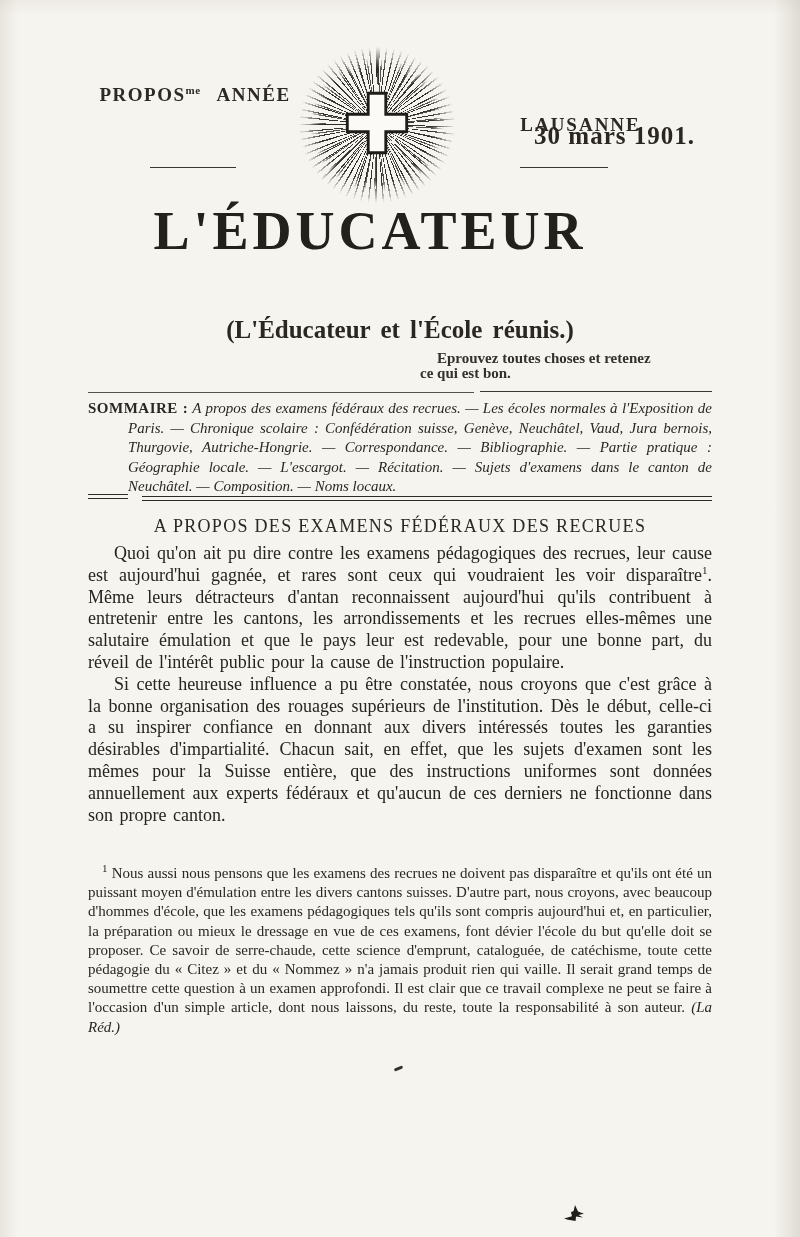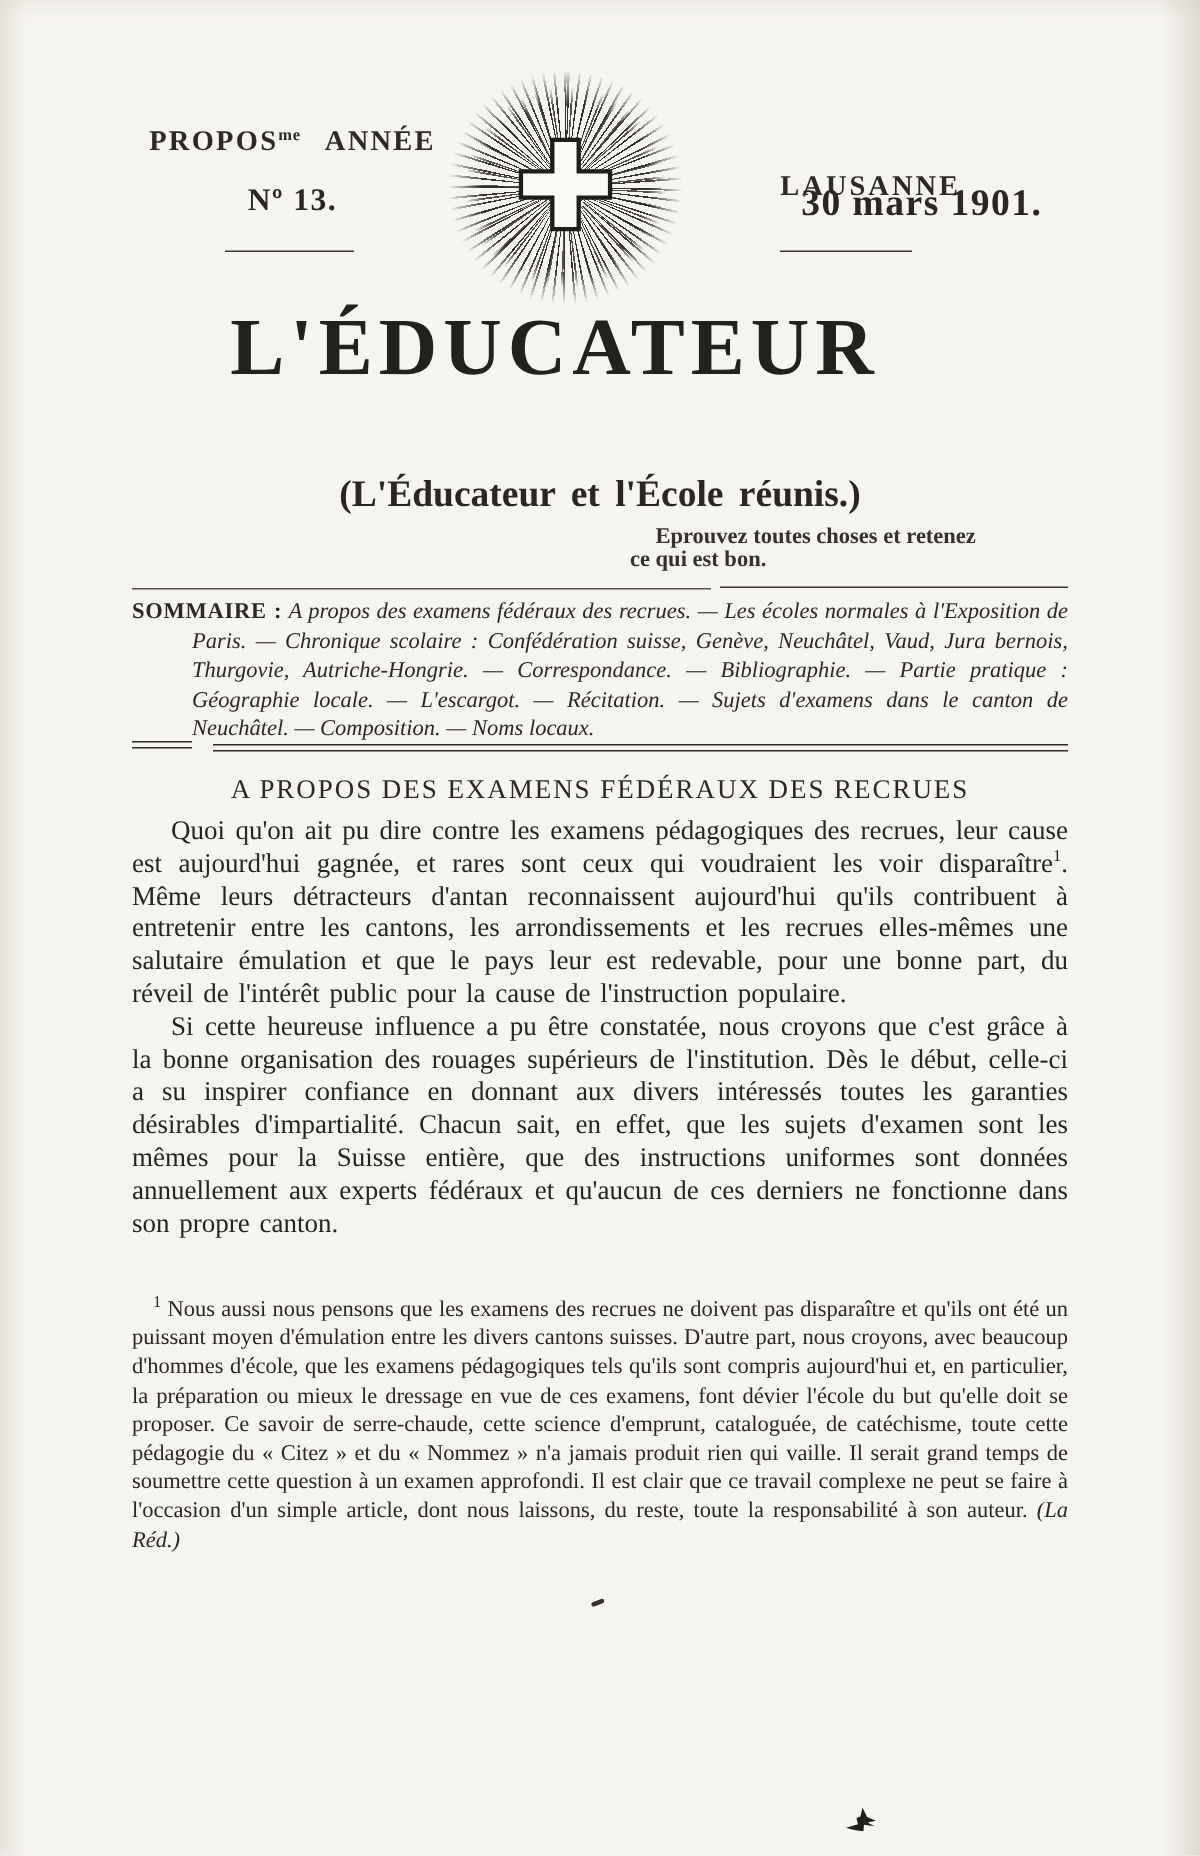--- a/index.html
+++ b/index.html
@@ -84,21 +84,20 @@
         clip-path:polygon(55% 0,70% 40%,100% 55%,72% 62%,95% 78%,60% 72%,58% 100%,20% 92%,0 84%,40% 70%,35% 45%,48% 38%);}
 </style>
 </head>
 <body>
 
 <div class="page">
 
   <div class="abs center mh-year">
     <span>PROPOS</span><span class="sup">me</span><span class="word">ANNÉE</span>
   </div>
-  <div class="abs center mh-issue">Nº 13.</div>
   <div class="abs mh-rule left"></div>
 
   <div class="abs emblem">
     <div class="ray-layer ray-1"></div>
     <div class="ray-layer ray-2"></div>
     <svg class="cross-svg" viewBox="0 0 60 60">
       <path d="M22 3 h16 v19 h19 v16 h-19 v19 h-16 v-19 h-19 v-16 h19 z" fill="#fbfaf6" stroke="#1f1d19" stroke-width="2.6"></path>
     </svg>
   </div>
 

